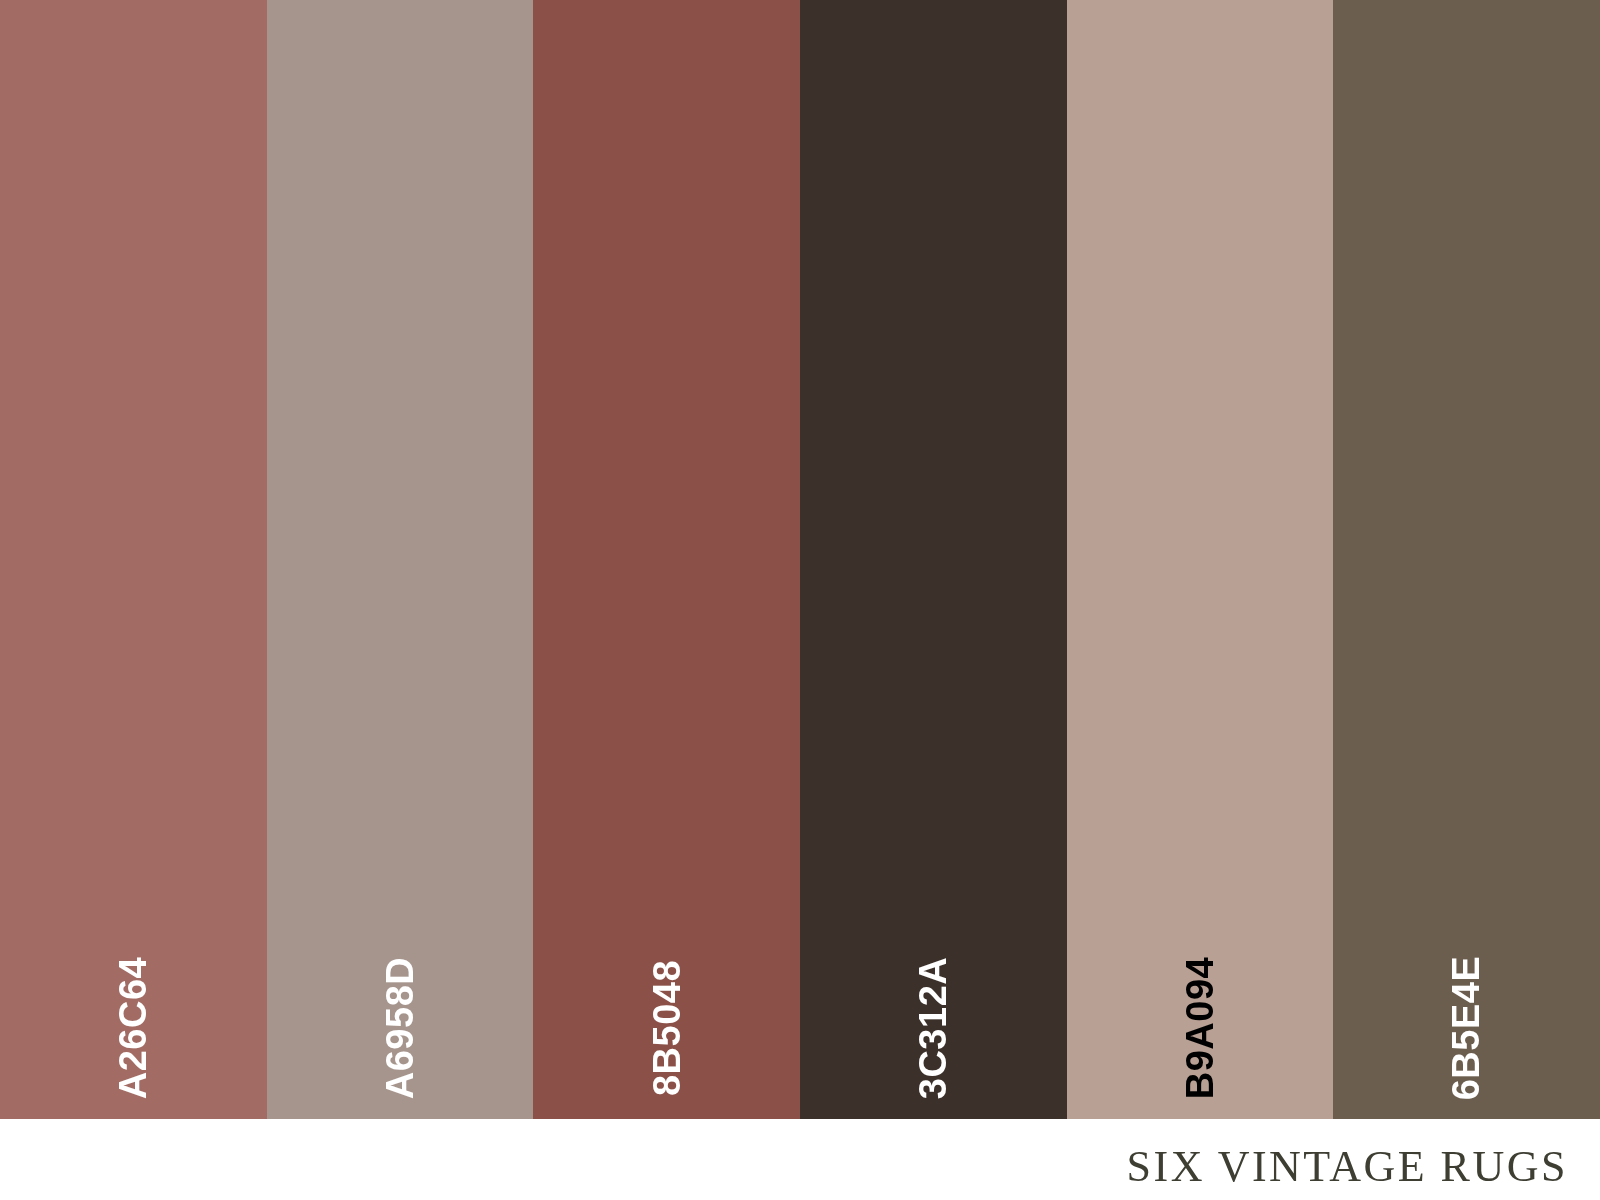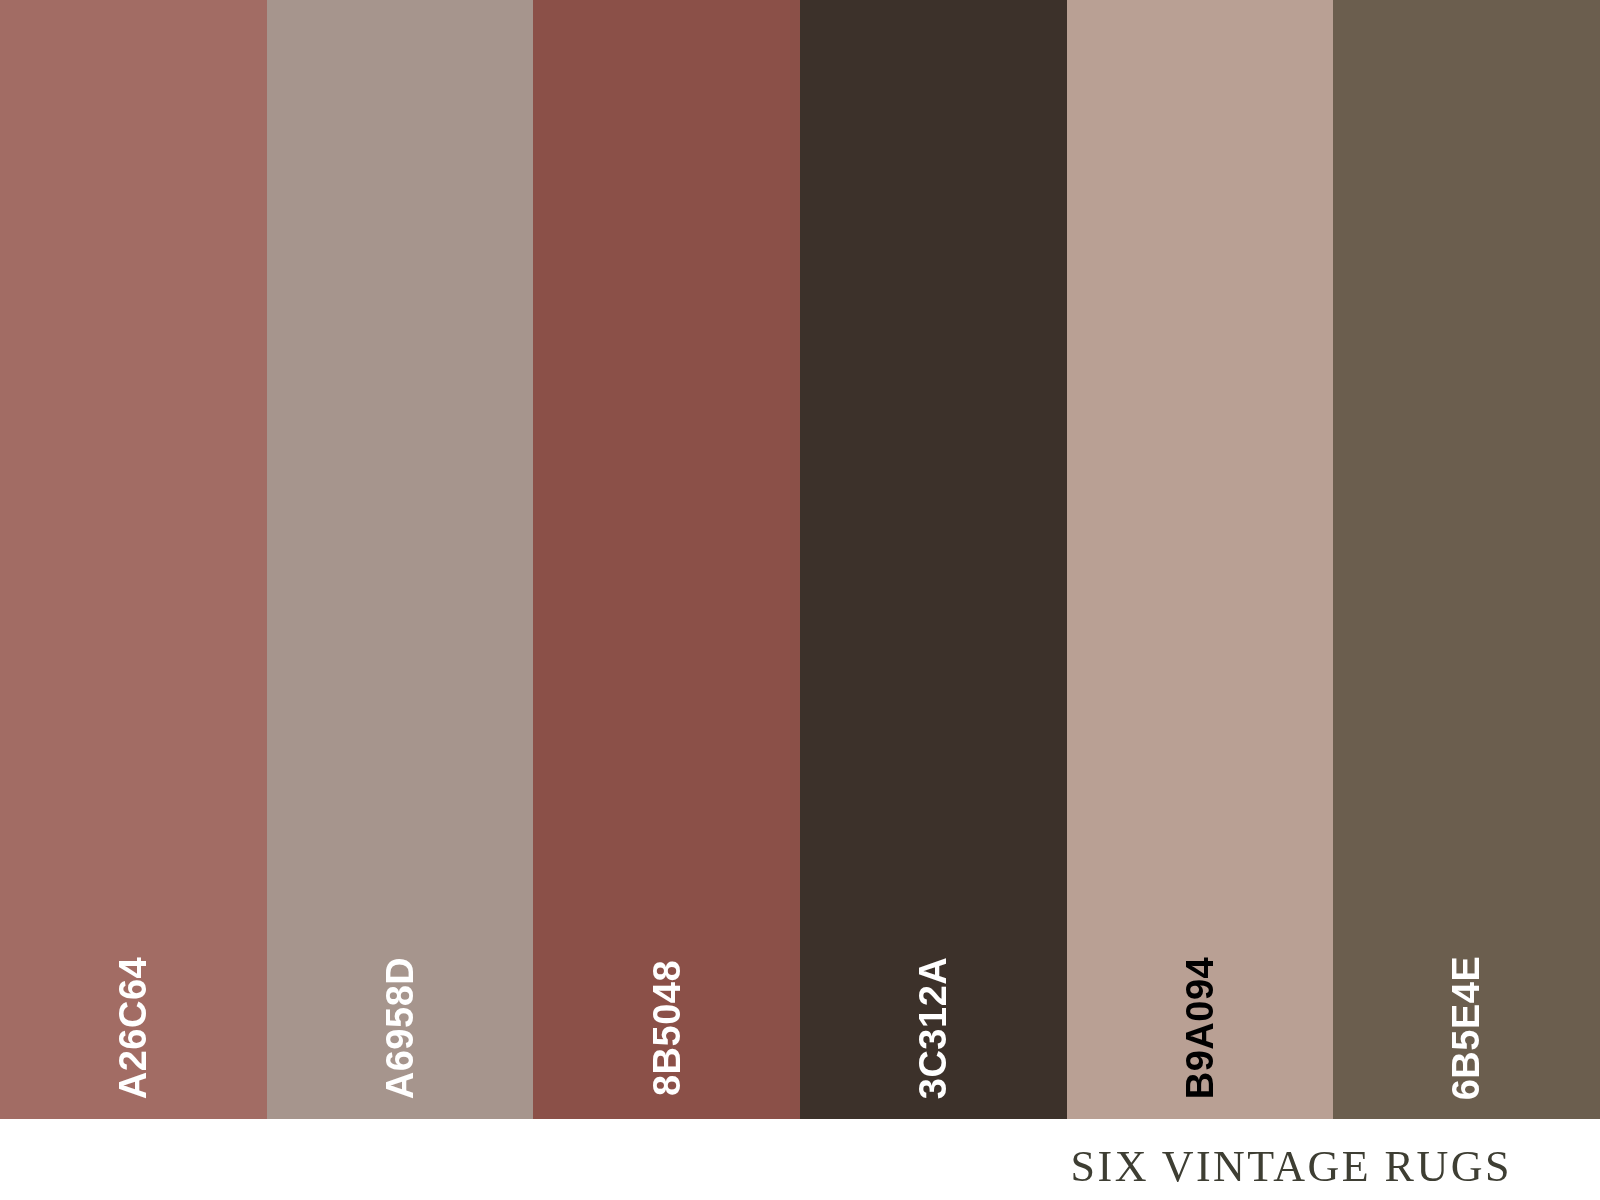--- a/index.html
+++ b/index.html
@@ -69,21 +69,21 @@
     justify-content: flex-end;
   }
 
   #brand-wordmark {
     font-family: "Liberation Serif", serif;
     font-size: 44px;
     line-height: 1;
     letter-spacing: 2.5px;
     font-weight: normal;
     white-space: nowrap;
-    margin-right: 88px;
+    margin-right: 32px;
     margin-top: 14px;
   }
 </style>
 </head>
 <body>
 
 <div id="palette-page">
 
   <div id="swatch-strip">
 

